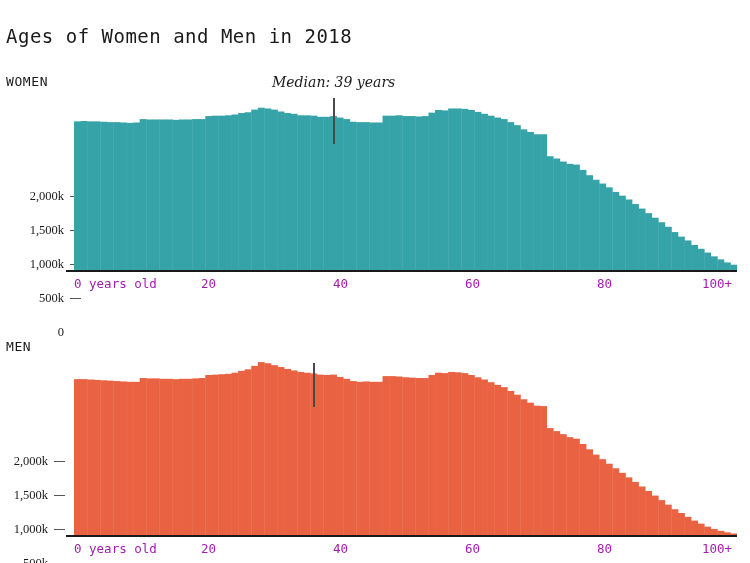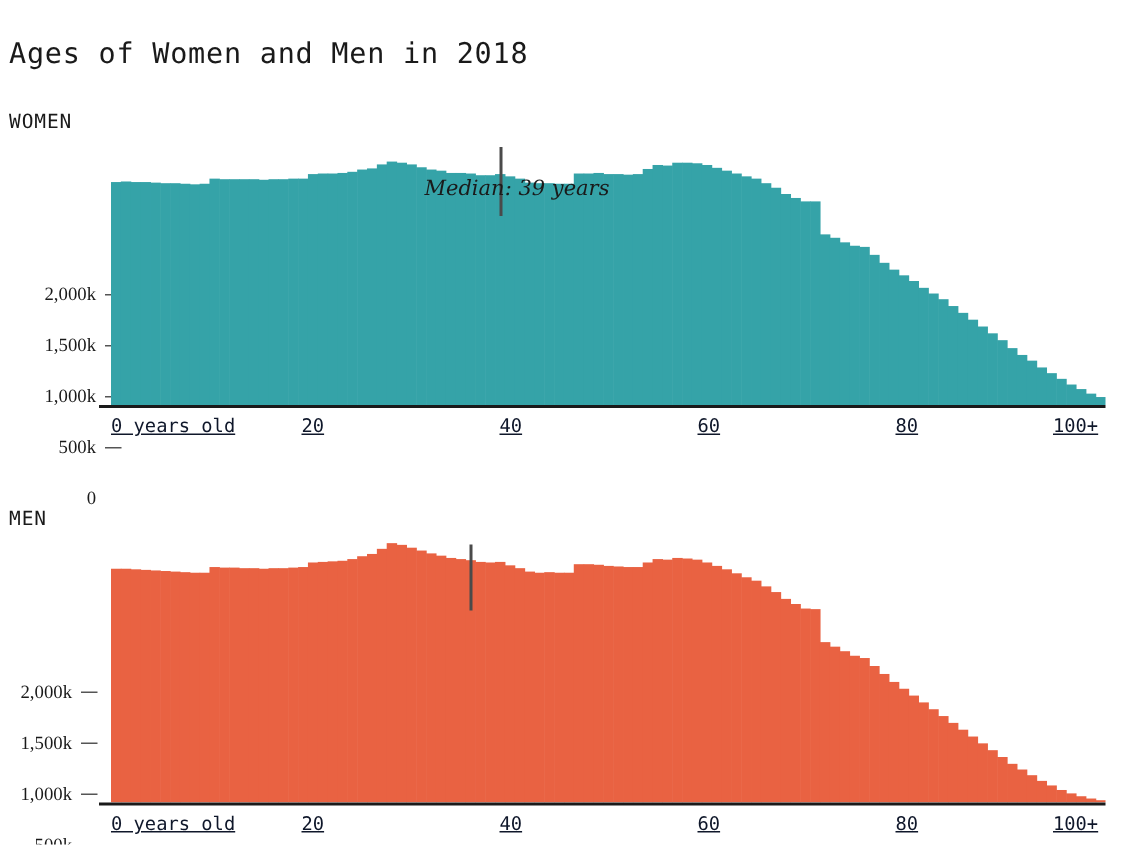--- a/index.html
+++ b/index.html
@@ -78,23 +78,22 @@
     vertical-align: middle;
     position: relative;
     top: -1px;
   }
   .ytick.zero .dash { border-top: none; width: 11px; }
 
   .xtick {
     position: absolute;
     top: 216px;
     font-size: 12.5px;
-    color: #0f172a;
+    color: #a21caf;
     white-space: nowrap;
-    text-decoration: underline;
   }
 
   .median-note {
     position: absolute;
     font-family: "DejaVu Serif", "Liberation Serif", serif;
     font-style: italic;
     font-size: 14px;
     color: #1a1a1a;
     white-space: nowrap;
   }
@@ -220,21 +219,21 @@
         <rect x="636.74" y="168.35" width="6.96" height="13.65" fill="#35a3a8"></rect>
         <rect x="643.31" y="171.38" width="6.96" height="10.62" fill="#35a3a8"></rect>
         <rect x="649.87" y="174.42" width="6.96" height="7.58" fill="#35a3a8"></rect>
         <rect x="656.44" y="176.69" width="6.96" height="5.31" fill="#35a3a8"></rect>
       </svg>
   </div>
 
   <div class="axis-baseline"></div>
 
   <div class="median-line" style="left:333px; top:38px; height:46px;"></div>
-  <div class="median-note" style="left:283px; top:14px;margin-top:44px;">Median: 39 years</div>
+  <div class="median-note" style="left:272px; top:14px;">Median: 39 years</div>
 
   <div class="xtick" style="left:74px;">0 years old</div>
   <div class="xtick" style="left:201px;">20</div>
   <div class="xtick" style="left:333px;">40</div>
   <div class="xtick" style="left:465px;">60</div>
   <div class="xtick" style="left:597px;">80</div>
   <div class="xtick" style="left:702px;">100+</div>
 </div>
 
 <div class="panel" id="panel-men">

